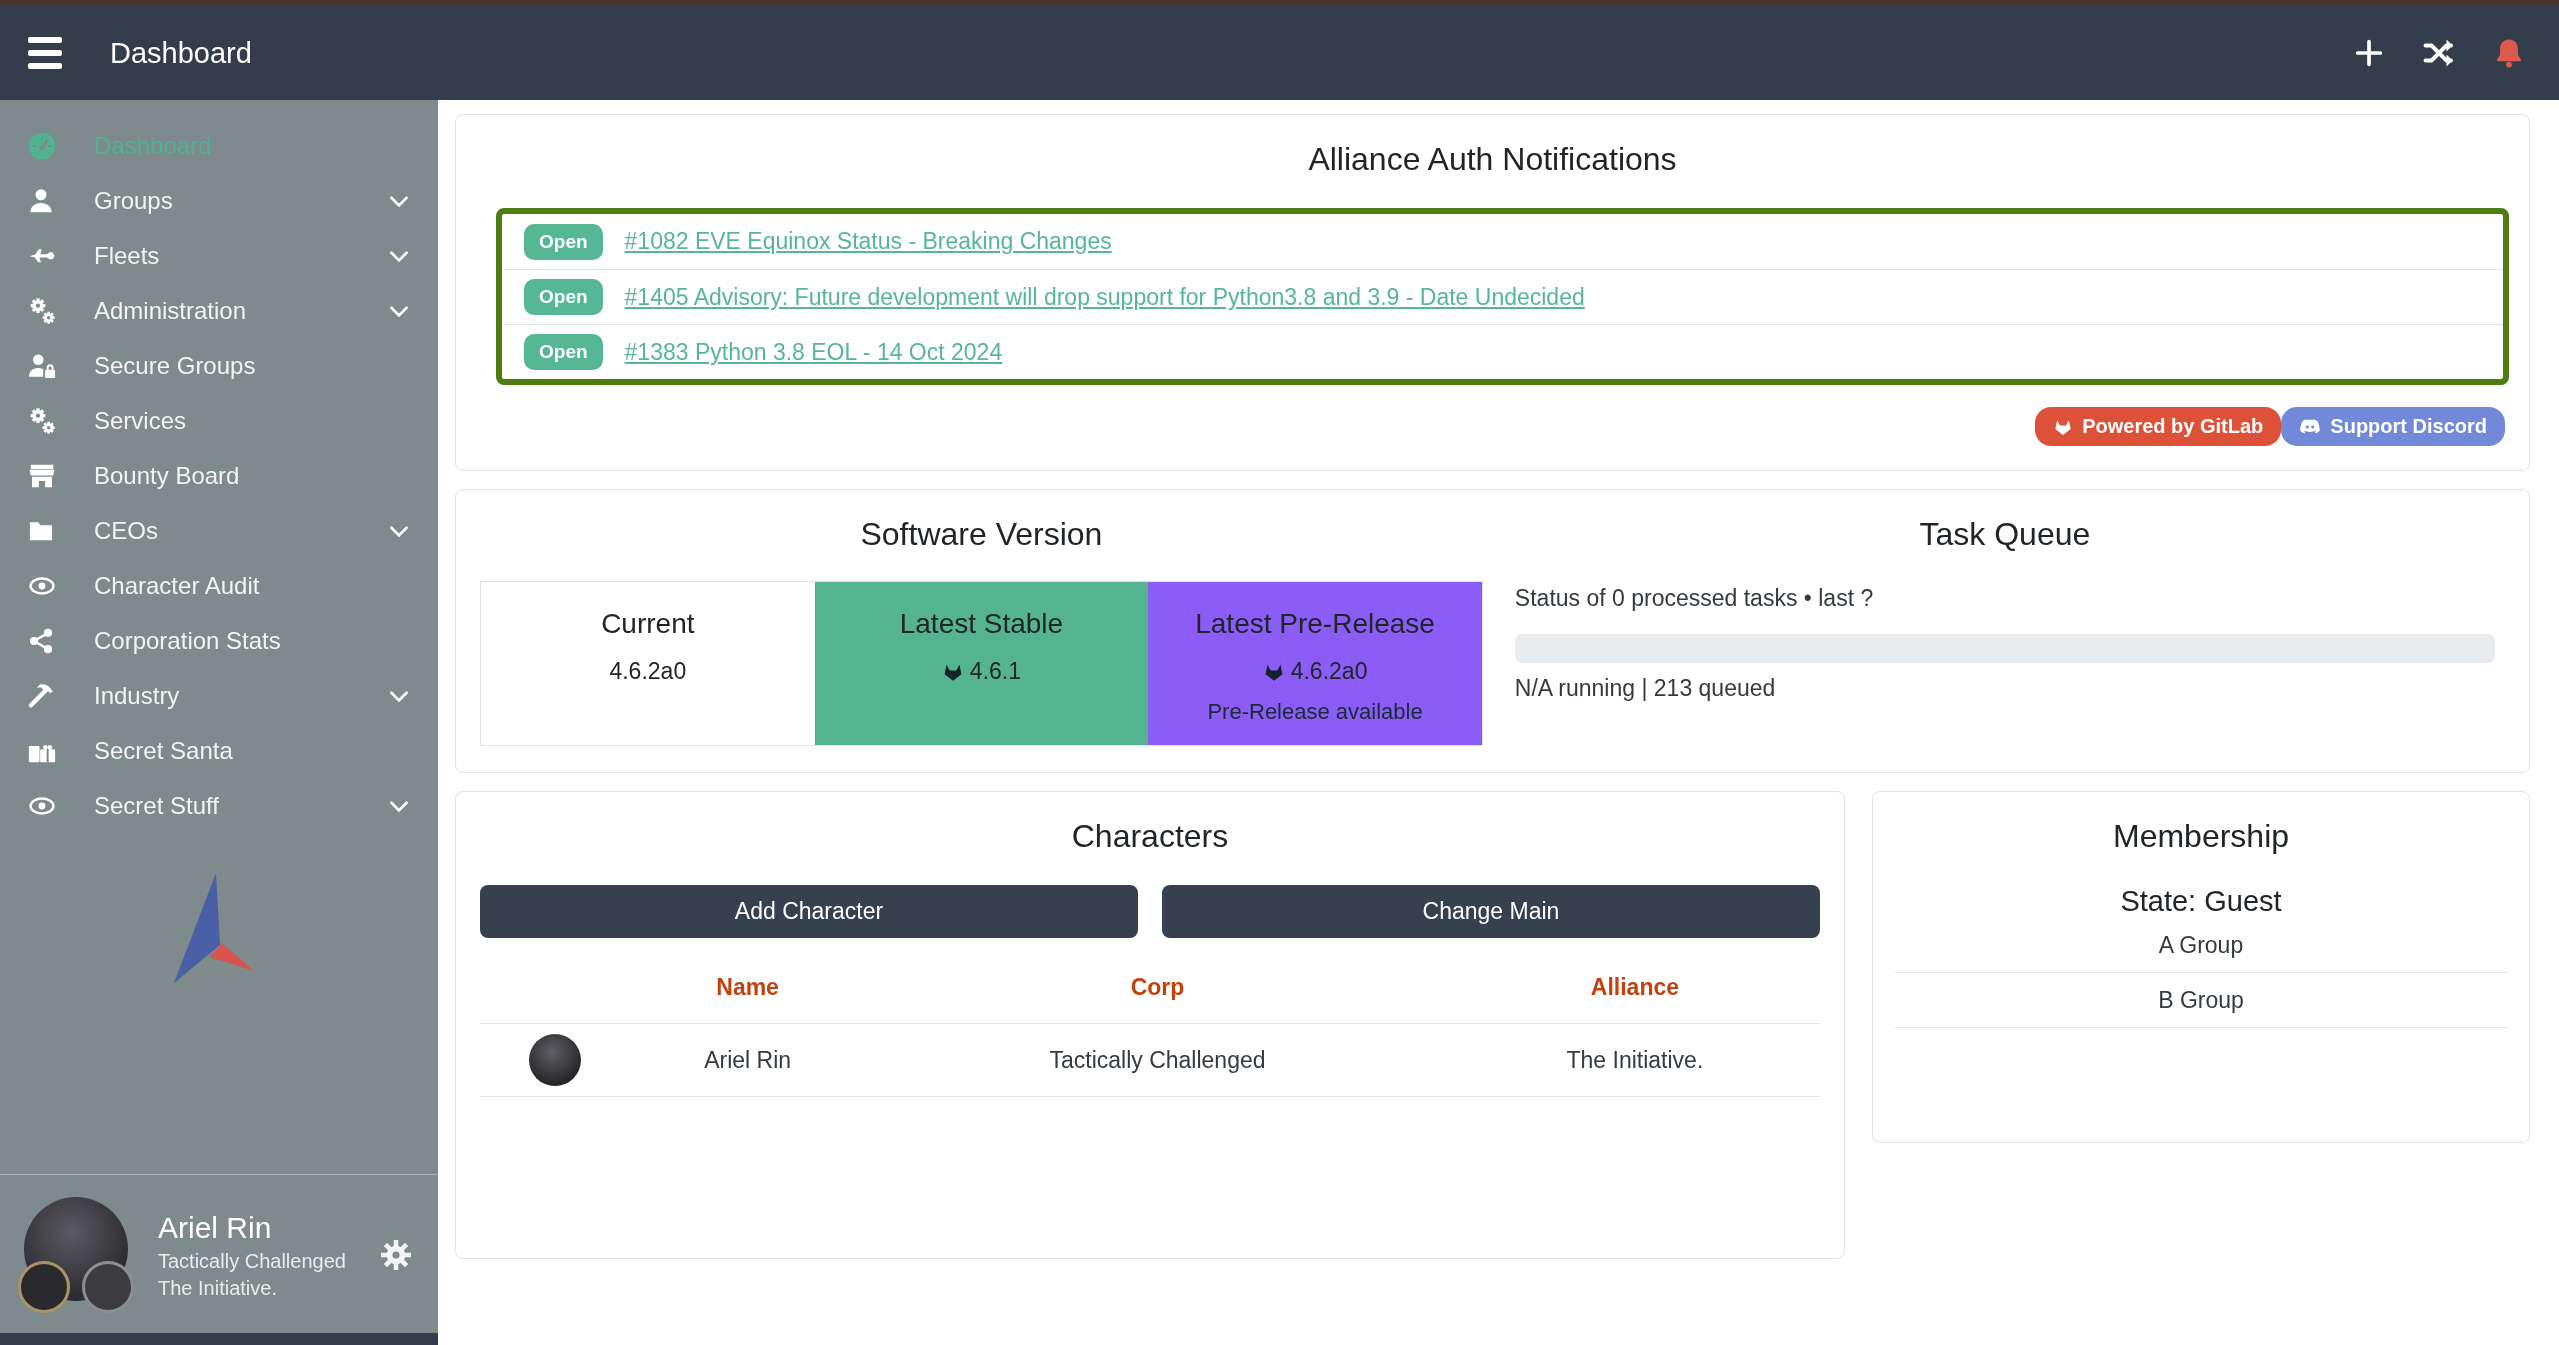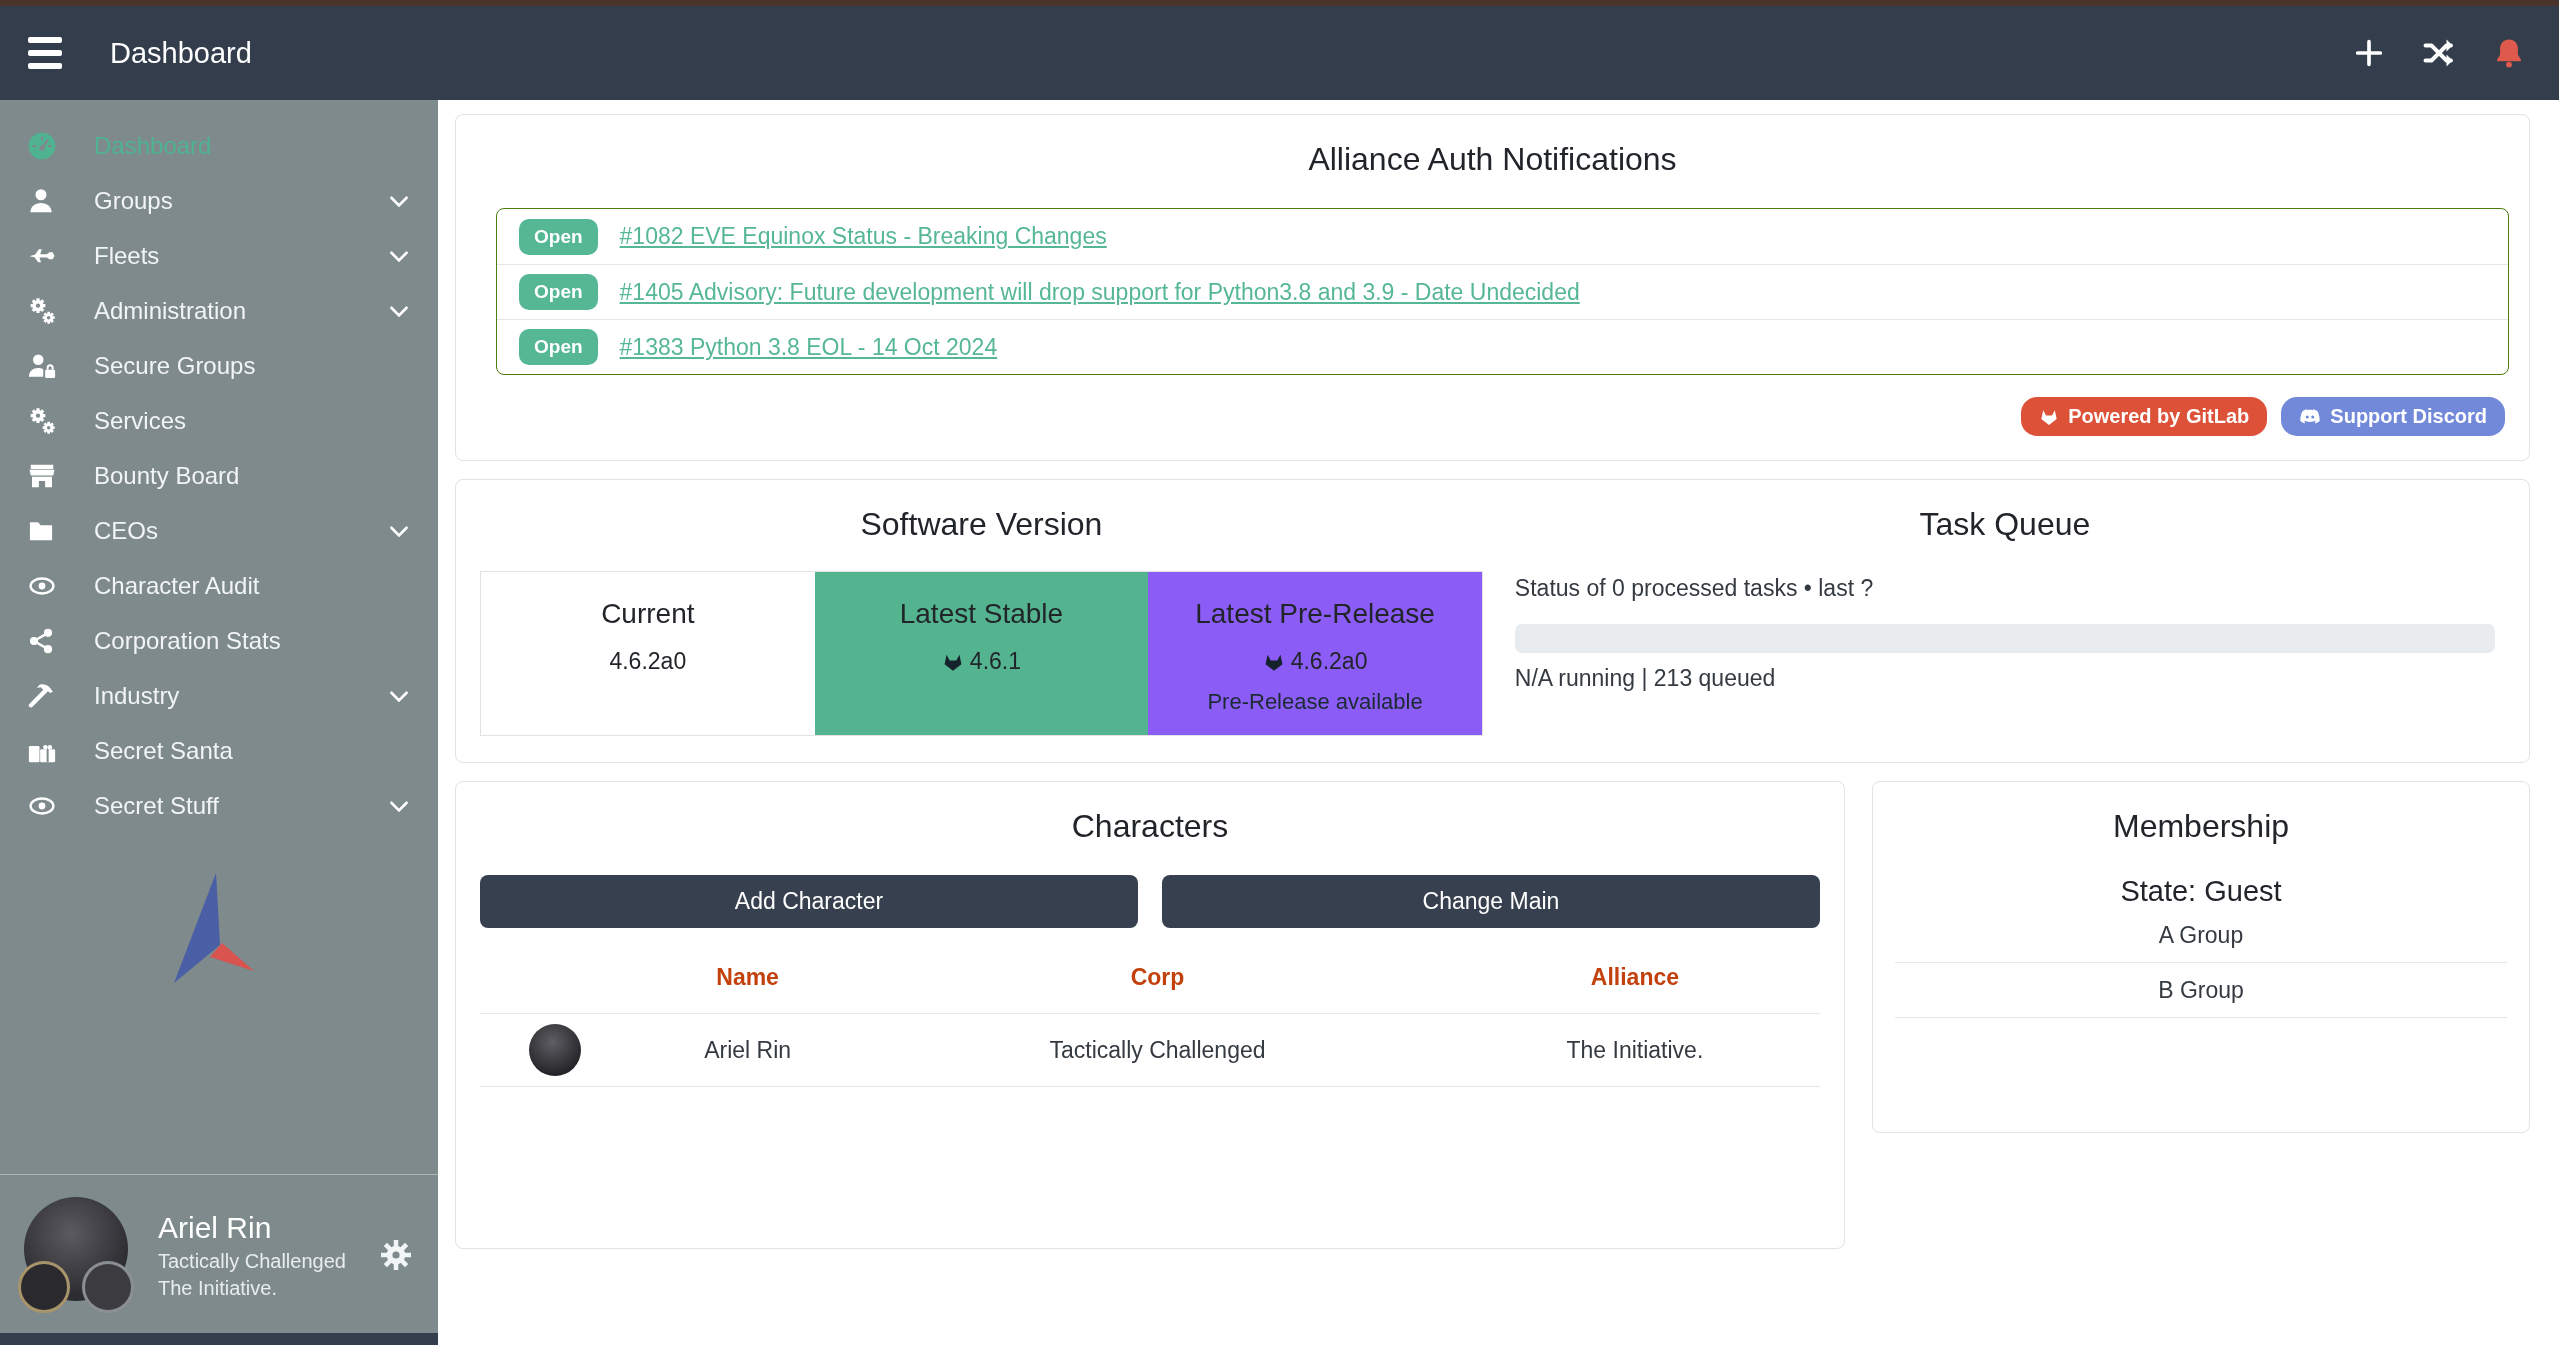--- a/index.html
+++ b/index.html
@@ -48,29 +48,29 @@
   .side-footer { height:12px; background:#333d4b; }
 
   
   .card { border:1px solid #dfe3e6; border-radius:8px; background:#fff;
     margin-bottom:18px; }
   .card-title { text-align:center; font-size:32px; color:#212529; font-weight:400;
     padding-top:26px; }
 
   
   .notif-card { padding-bottom:18px; }
-  .notif-list { margin:30px 20px 0 40px; border:1px solid #4d7c0f;
+  .notif-list { margin:30px 20px 0 40px; border:6px solid #4d7c0f;
     border-radius:8px; overflow:hidden; }
   .notif-row { display:flex; align-items:center; height:55px; padding:0 22px;
     border-top:1px solid #e3e7ea; }
   .notif-row:first-child { border-top:none; }
   .badge-open { background:#55b793; color:#fff; font-size:19px; font-weight:bold;
     padding:7px 15px; border-radius:10px; margin-right:22px; }
   .notif-link { color:#55b793; font-size:23px; text-decoration:underline; cursor:pointer; }
-  .notif-footer { display:flex; justify-content:flex-end; gap:14px; margin:22px 24px 6px 0;text-align:right; }
+  .notif-footer { display:flex; justify-content:flex-end; gap:0; margin:22px 24px 6px 0;text-align:right; }
   .pill { display:flex; align-items:center; gap:9px; color:#fff; font-size:20px;
     font-weight:bold; padding:8px 18px; border-radius:16px; cursor:pointer; }
   .pill.gitlab { background:#dd5138; }
   .pill.discord { background:#7289da; }
 
   
   .split-card { display:flex; padding:0 0 26px 0; }
   .split-left { width:50.5%; padding:0 20px 0 24px; }
   .split-right { width:49.5%; padding:0 34px 0 12px; }
   .version-box-wrap { display:flex; margin-top:28px; border:1px solid #dfe3e6;

